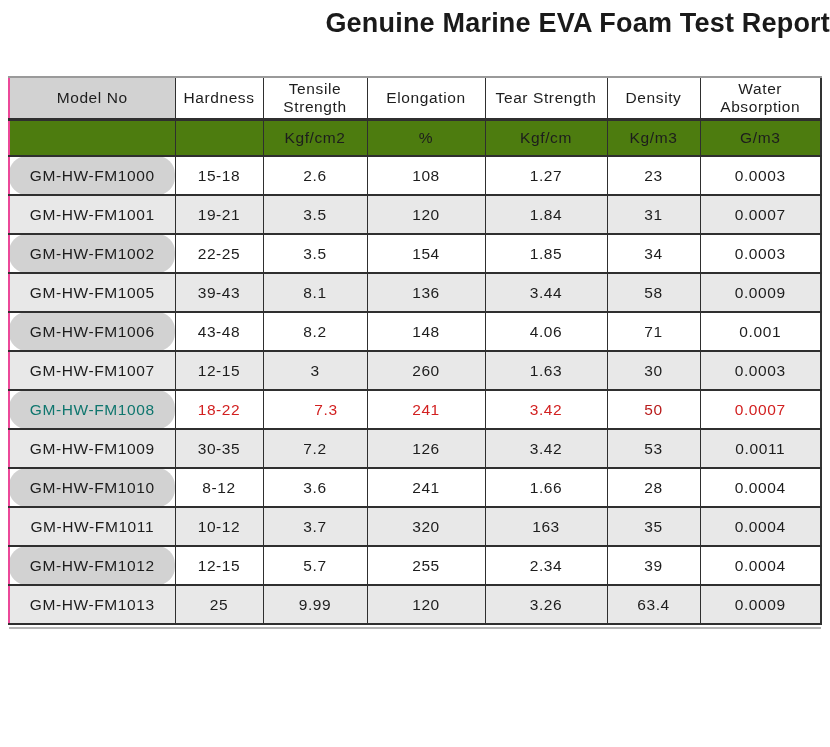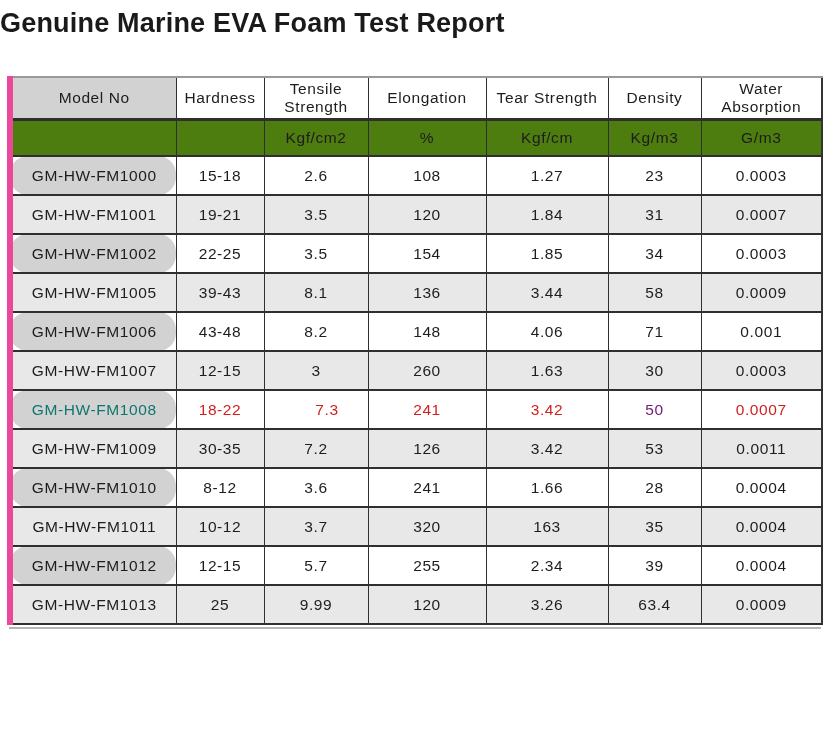--- a/index.html
+++ b/index.html
@@ -7,32 +7,32 @@
     padding: 0;
     background: #ffffff;
     width: 830px;
     height: 747px;
     overflow: hidden;
     font-family: "Liberation Sans", sans-serif;
     color: #1d1d1d;
   }
   .page-title {
     margin: 8px 0 0 0;
-    text-align: left;
+    text-align: right;
     font-size: 27px;
     font-weight: bold;
     color: #1a1a1a;
     letter-spacing: 0.2px;
   }
   table.report {
     border-collapse: collapse;
     table-layout: fixed;
     width: 812px;
     margin: 37px auto 0 auto;
-    border-left: 6px solid #ec4899;
+    border-left: 2px solid #ec4899;
     border-right: 2px solid #333333;
   }
   .report th, .report td {
     border: 1.5px solid #2f2f2f;
     border-top-width: 2px;
     border-bottom-width: 2px;
     text-align: center;
     vertical-align: middle;
     font-size: 15.5px;
     font-weight: normal;
@@ -157,21 +157,21 @@
         <td>1.63</td>
         <td>30</td>
         <td>0.0003</td>
       </tr>
       <tr class="row-a">
         <td class="model-col" style="color: #0f766e;">GM-HW-FM1008</td>
         <td style="color: rgb(210, 32, 32);">18-22</td>
         <td style="color: rgb(210, 32, 32); padding-left: 24px;">7.3</td>
         <td style="color: rgb(210, 32, 32);">241</td>
         <td style="color: rgb(210, 32, 32);">3.42</td>
-        <td style="color: #701a75;">50</td>
+        <td style="color: #b91c1c;">50</td>
         <td style="color: rgb(210, 32, 32);">0.0007</td>
       </tr>
       <tr class="row-b">
         <td class="model-col">GM-HW-FM1009</td>
         <td>30-35</td>
         <td>7.2</td>
         <td>126</td>
         <td>3.42</td>
         <td>53</td>
         <td>0.0011</td>

